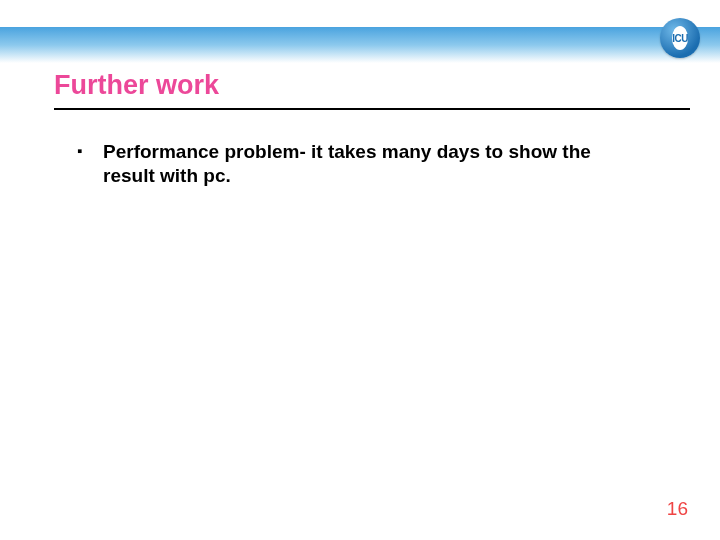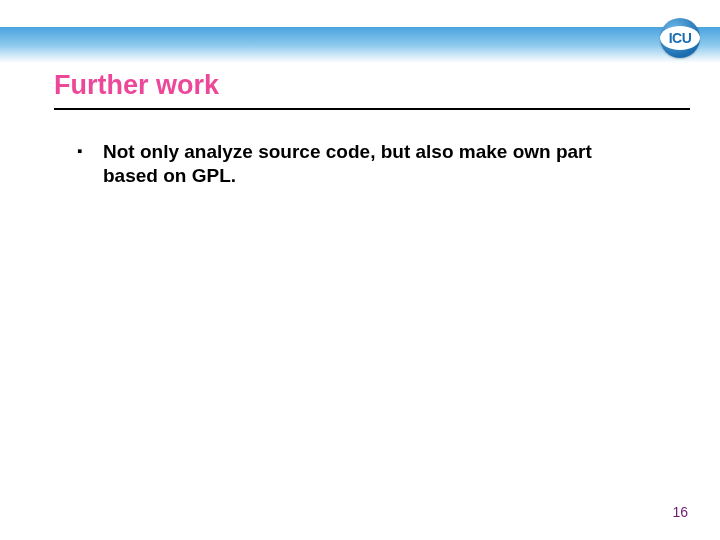--- a/index.html
+++ b/index.html
@@ -30,28 +30,28 @@
     width: 40px;
     height: 40px;
     border-radius: 50%;
     background: radial-gradient(circle at 35% 30%, #6fb8e8, #1b6db0 70%);
     display: flex;
     align-items: center;
     justify-content: center;
     box-shadow: 0 1px 2px rgba(0,0,0,0.2);
   }
   .logo-inner {
-    width: 40px;
+    width: 16px;
     height: 24px;
     border-radius: 50%;
     background: #ffffff;
     display: flex;
     align-items: center;
     justify-content: center;
-    font-size: 14px;
+    font-size: 10px;
     font-weight: bold;
     color: #1b6db0;
     letter-spacing: -0.5px;
   }
   .title {
     position: absolute;
     top: 70px;
     left: 54px;
     font-size: 27px;
     font-weight: bold;
@@ -89,37 +89,37 @@
     left: 2px;
     top: 0;
     font-size: 15px;
     line-height: 1.5;
     color: #000000;
   }
   .page-number {
     position: absolute;
     bottom: 20px;
     right: 32px;
-    font-size: 14px;
-    color: #701a75;
+    font-size: 19px;
+    color: #ef4444;
   }
 </style>
 </head>
 <body>
 
 <div class="header-band"></div>
 
 <div class="logo">
   <div class="logo-outer">
     <div class="logo-inner">ICU</div>
   </div>
 </div>
 
 <h1 class="title">Further work</h1>
 <div class="title-rule"></div>
 
 <div class="content">
   <ul class="bullet-list">
-    <li class="bullet-item">Not only analyze source code, but also make own part based on GPL.</li>
+    <li class="bullet-item">Performance problem- it takes many days to show the result with pc.</li>
   </ul>
 </div>
 
 <div class="page-number">16</div>
 
 </body></html>

